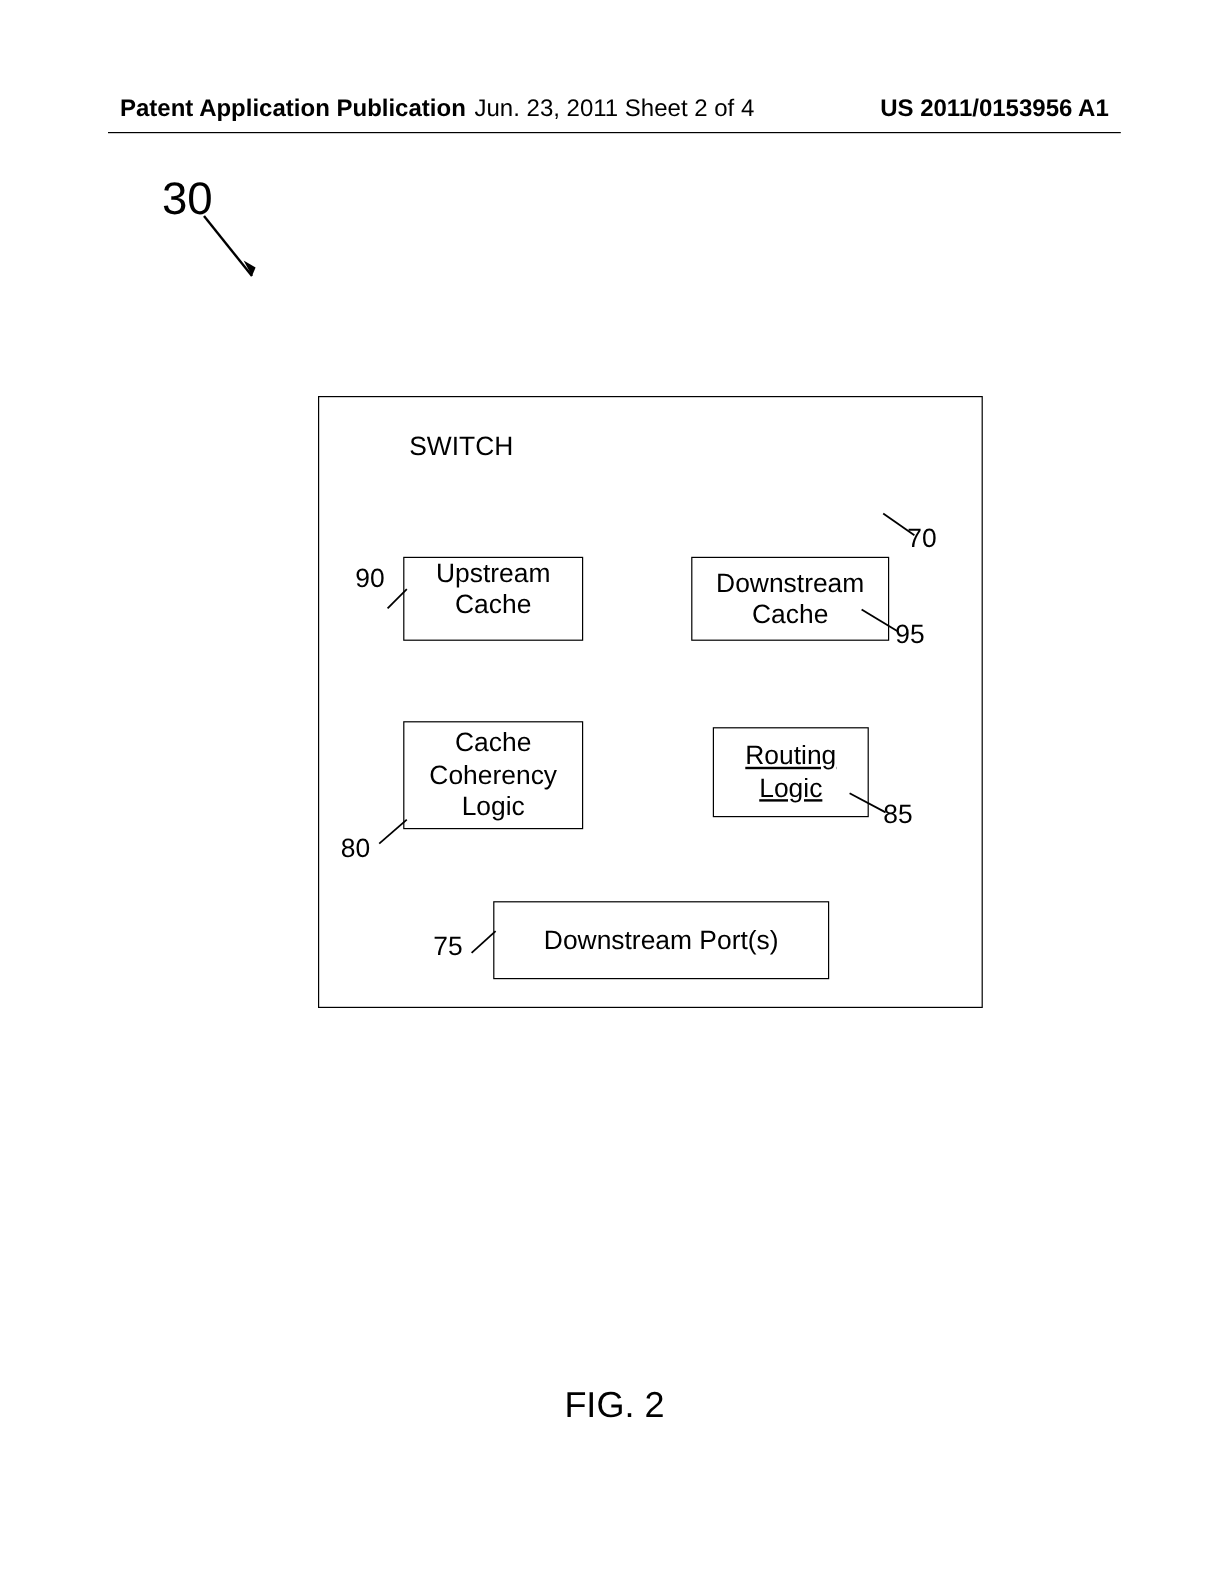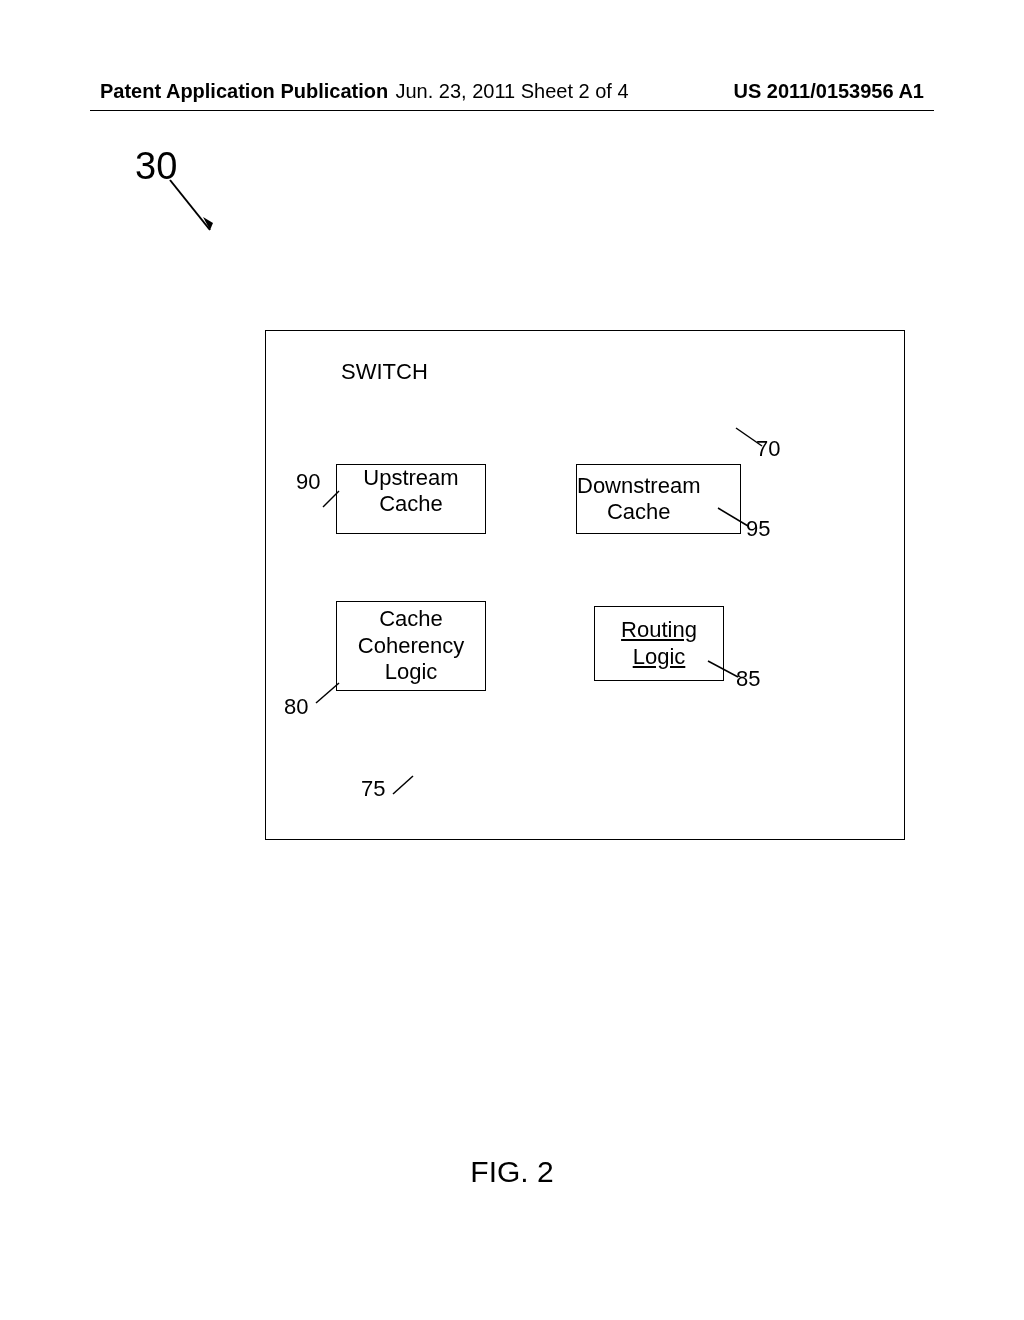--- a/index.html
+++ b/index.html
@@ -50,21 +50,21 @@
     }
     .arrow-30 {
       position: absolute;
       top: 175px;
       left: 165px;
     }
     .switch-container {
       position: absolute;
       top: 330px;
       left: 265px;
-      width: 640px;
+      width: 554px;
       height: 510px;
       border: 1px solid #000;
     }
     .switch-label {
       position: absolute;
       top: 28px;
       left: 75px;
       font-size: 22px;
     }
     .upstream-ports-box {
@@ -117,20 +117,21 @@
     }
     .downstream-cache-box {
       position: absolute;
       top: 133px;
       left: 310px;
       width: 165px;
       height: 70px;
       border: 1px solid #000;
       display: flex;
       align-items: center;
+      justify-content: center;
       font-size: 22px;
       text-align: center;
       line-height: 1.2;
     }
     .ref-95 {
       position: absolute;
       top: 185px;
       left: 480px;
       font-size: 22px;
       text-align: right;
@@ -275,19 +276,22 @@
 
   <div class="routing-logic-box">
     <span style="white-space:pre-line;text-decoration:underline;">Routing
 Logic</span>
   </div>
   <div class="ref-85">85</div>
   <svg class="line-85" width="35" height="25">
     <line x1="2" y1="2" x2="32" y2="18" stroke="black" stroke-width="1.5"></line>
   </svg>
 
+  <div class="downstream-ports-box">
+    <span>Downstream Port(s)</span>
+  </div>
   <div class="ref-75">75</div>
   <svg class="line-75" width="25" height="25">
     <line x1="22" y1="2" x2="2" y2="20" stroke="black" stroke-width="1.5"></line>
   </svg>
 </div>
 
 <div class="fig-label">FIG. 2</div>
 
 </body></html>

